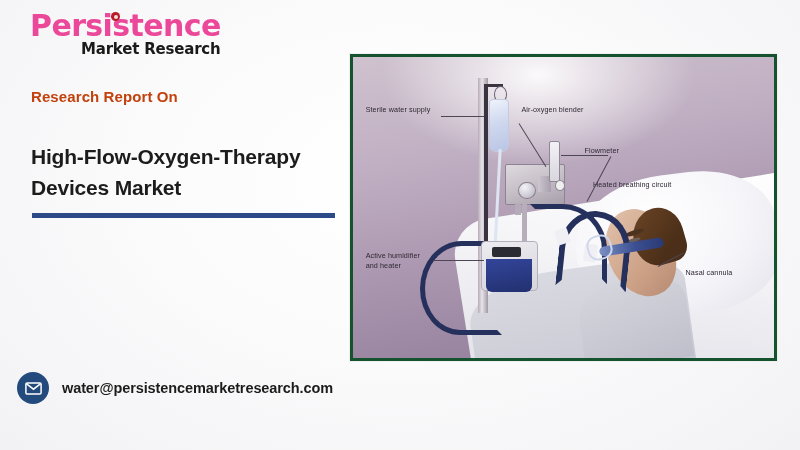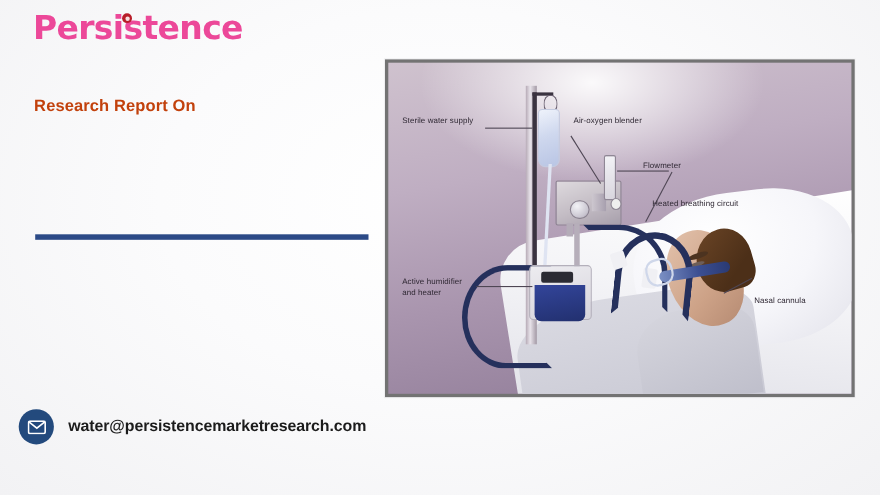--- a/index.html
+++ b/index.html
@@ -160,21 +160,21 @@
     letter-spacing: -0.1px;
   }
 
   
   .figure-frame {
     position: absolute;
     left: 350px;
     top: 54px;
     width: 427px;
     height: 307px;
-    background: #737373;
+    background: #14532d;
     padding: 3px;
     box-sizing: border-box;
     box-shadow: 0 0 0 1px #efeff1;
   }
   .figure {
     position: relative;
     width: 100%;
     height: 100%;
     overflow: hidden;
     background:
@@ -518,24 +518,26 @@
 </head>
 <body>
 
 <div class="banner">
 
   <div class="left-col">
 
     <div class="logo">
       <div class="logo-word">Persistence</div>
       <div class="logo-dot"></div>
+      <div class="logo-sub">Market Research</div>
     </div>
 
     <div class="kicker">Research Report On</div>
 
+    <div class="headline">High-Flow-Oxygen-Therapy Devices Market</div>
 
     <div class="rule"></div>
 
 
     <div class="contact">
       <span class="mail-badge">
         <svg width="17" height="13" viewBox="0 0 17 13" aria-hidden="true">
           <rect x="0.9" y="0.9" width="15.2" height="11.2" rx="1.4" fill="none" stroke="#ffffff" stroke-width="1.5"></rect>
           <path d="M1.3 1.6 L8.5 7.2 L15.7 1.6" fill="none" stroke="#ffffff" stroke-width="1.5"></path>
         </svg>

